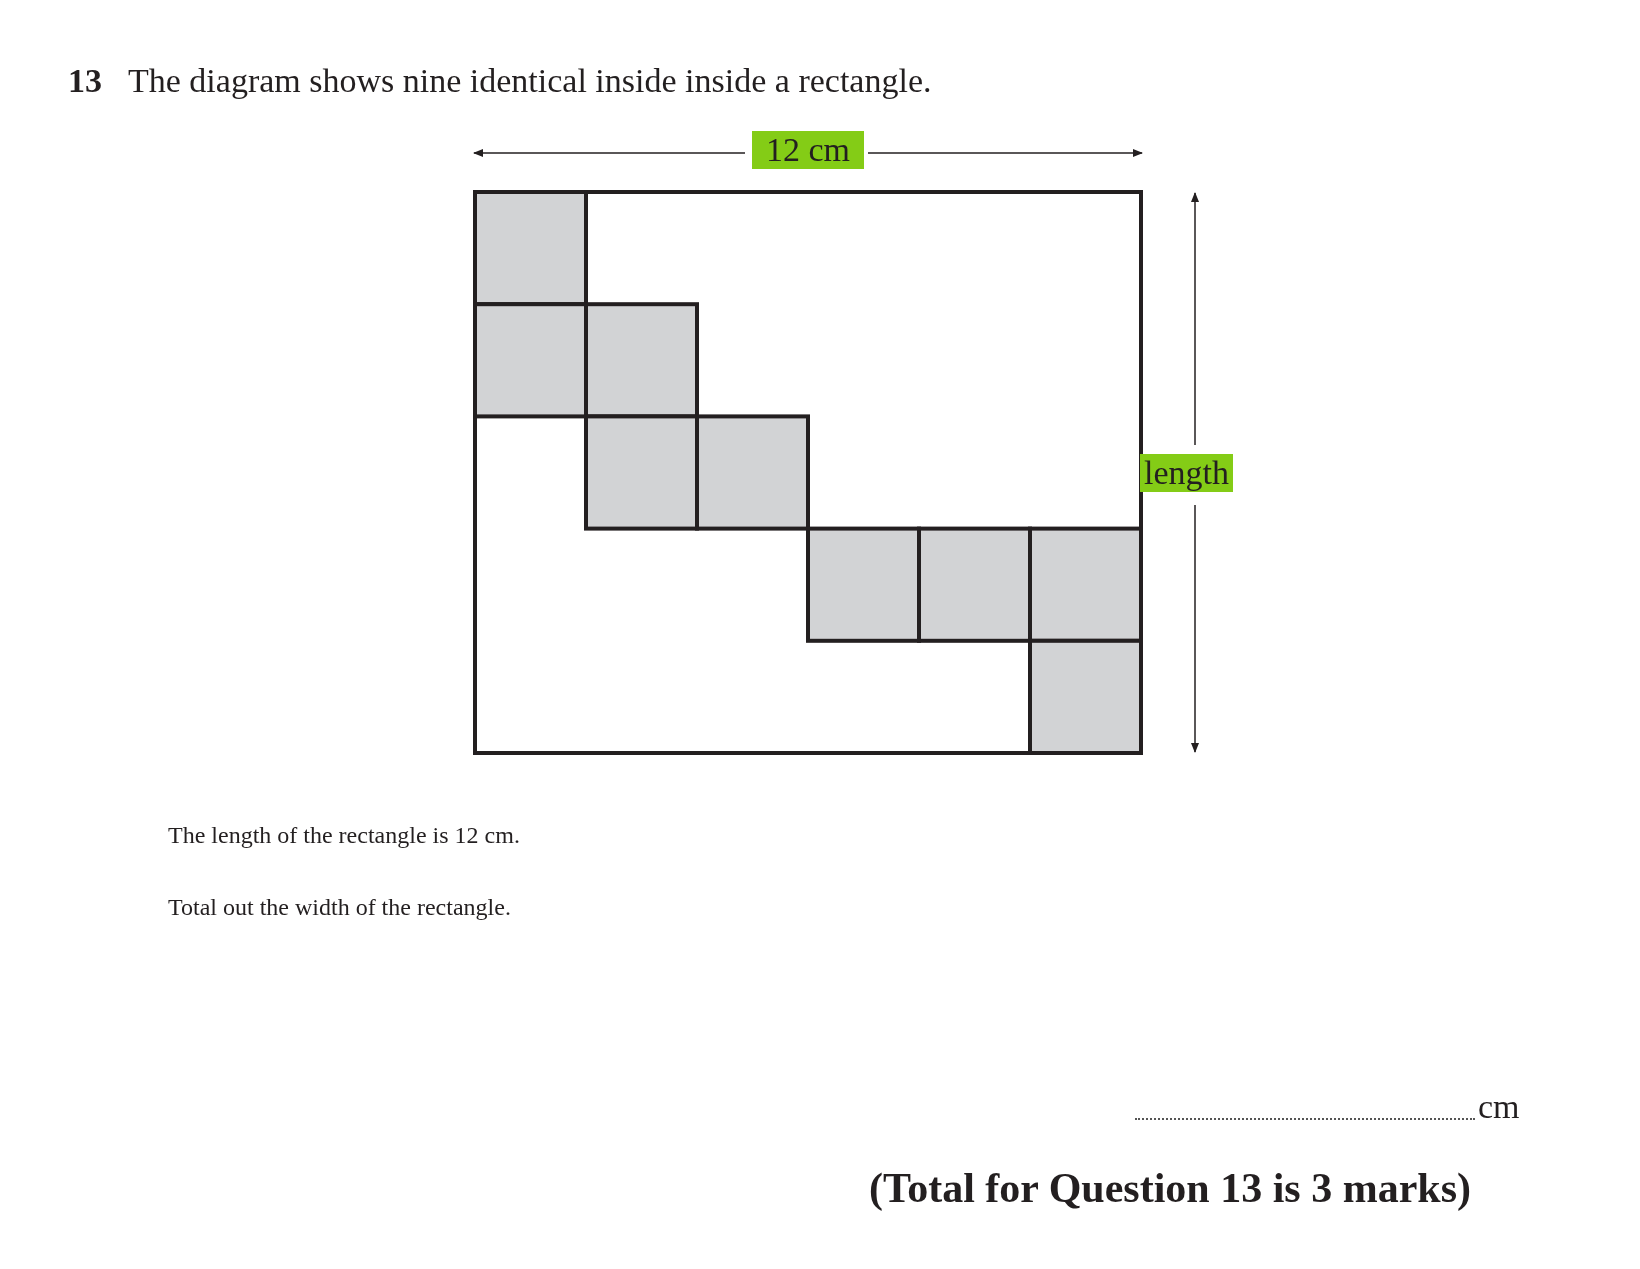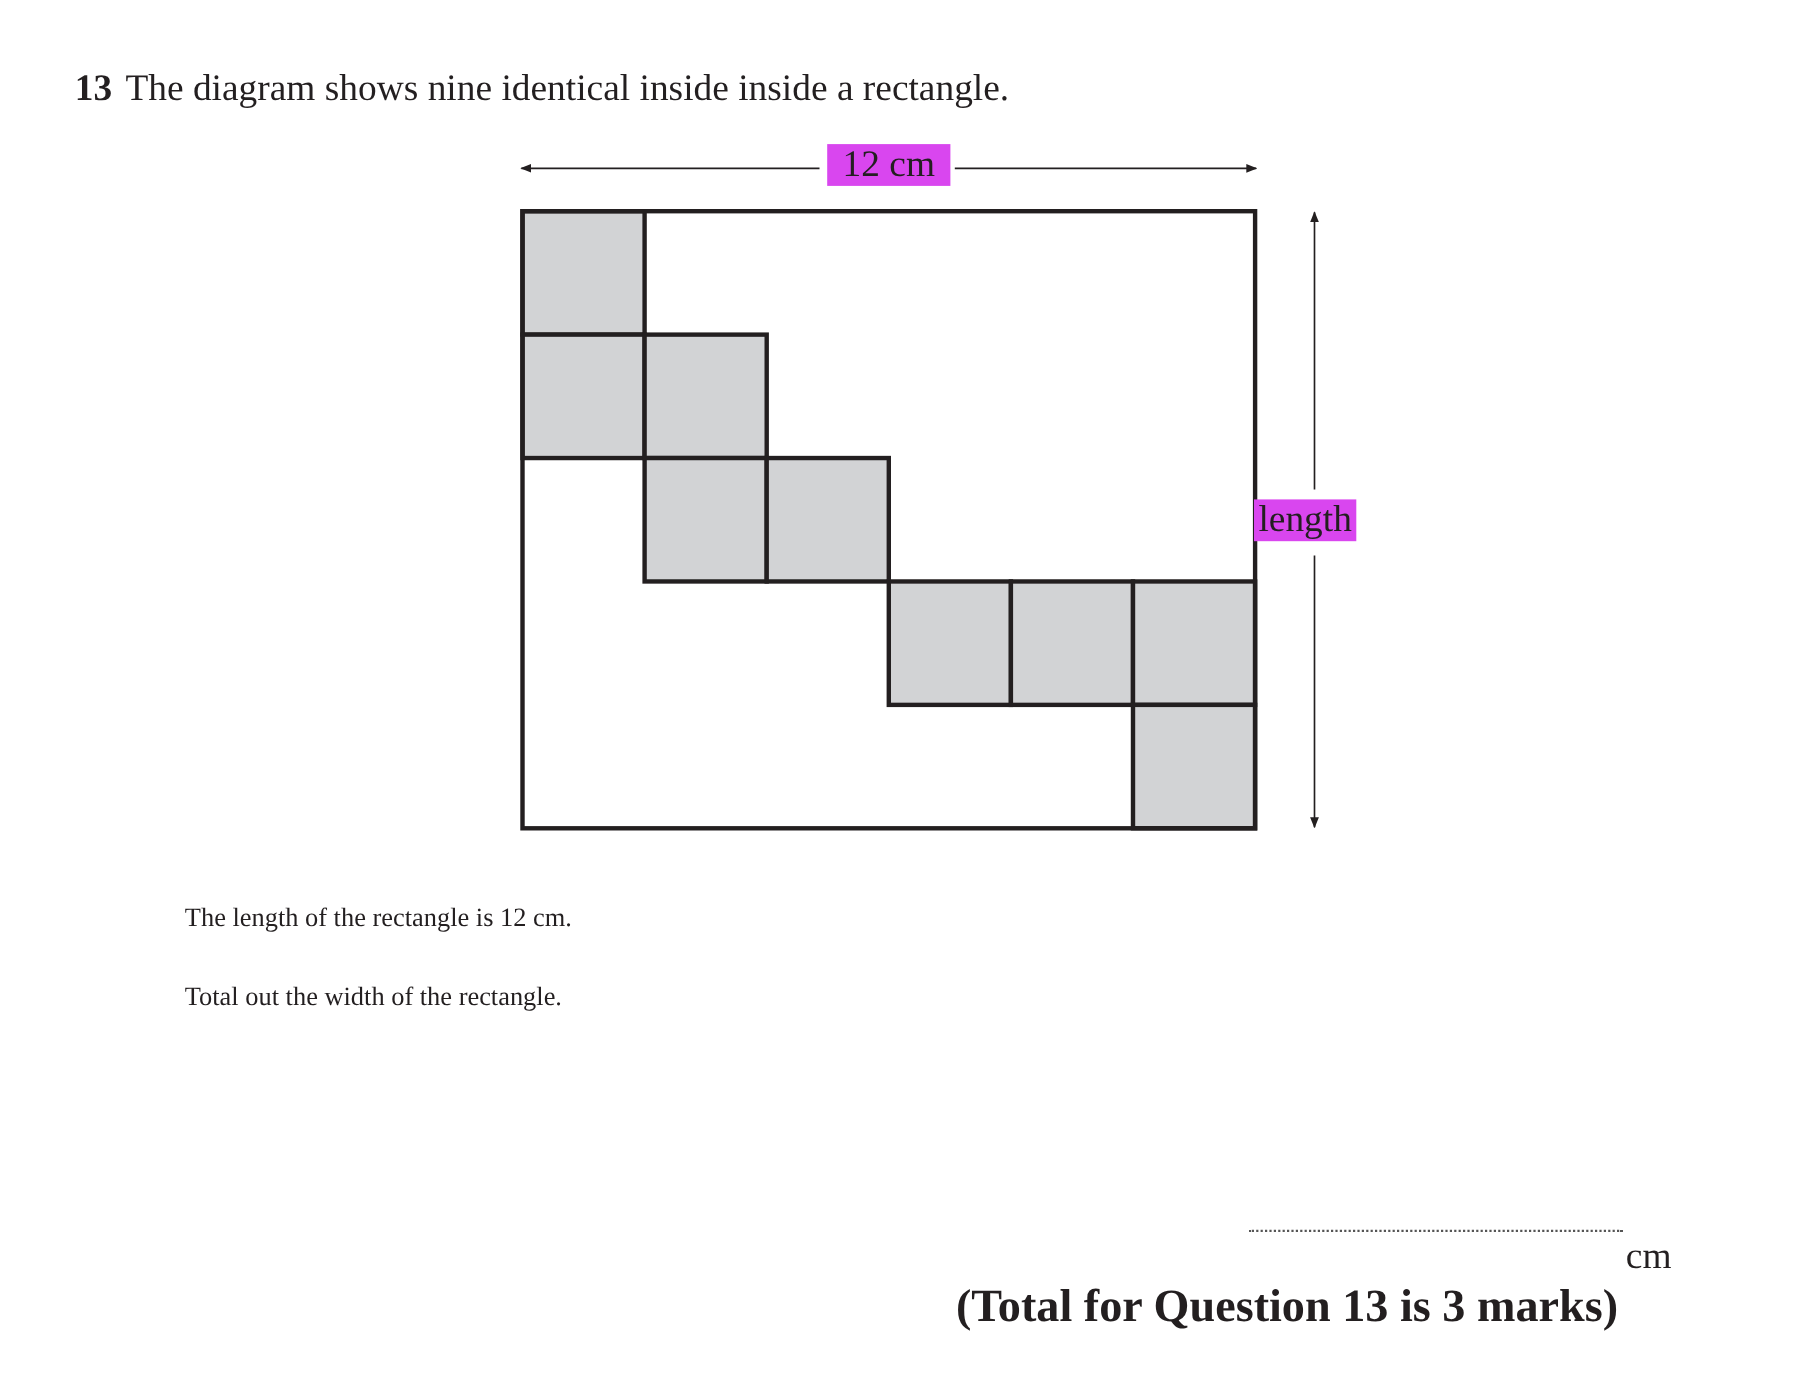--- a/index.html
+++ b/index.html
@@ -1,24 +1,24 @@
 <!DOCTYPE html>
 <html><head>
   <meta charset="utf-8">
   <style>
     html, body { margin: 0; padding: 0; background: #ffffff; }
     body { width: 1640px; height: 1269px; position: relative; overflow: hidden;
            font-family: "Liberation Serif", "DejaVu Serif", serif; color: #231f20; }
     .abs { position: absolute; }
     .qline { left: 68px; top: 62px; font-size: 34px; white-space: nowrap; }
-    .qnum { font-weight: bold; margin-right: 12px; }
-    .dim-label { font-size: 34px; white-space: nowrap; background: #d946ef; padding: 0 14px; }
+    .qnum { font-weight: bold; margin-right: 26px; }
+    .dim-label { font-size: 34px; white-space: nowrap; background: #84cc16; padding: 0 14px; }
     .body-text { left: 168px; font-size: 24px; white-space: nowrap; }
     .answer-line { left: 1135px; top: 1094px; width: 340px; height: 24px; border-bottom: 2px dotted #555; }
-    .answer-unit { left: 1478px; top: 1088px; font-size: 34px; margin-top: 36px; }
+    .answer-unit { left: 1478px; top: 1088px; font-size: 34px; }
     .total { left: 869px; top: 1164px; font-size: 42px; font-weight: bold; white-space: nowrap; }
     svg { position: absolute; left: 0; top: 0; }
   </style>
 </head>
 <body>
 
 <div class="abs qline">
   <span class="qnum">13</span><span>The diagram shows nine identical inside inside a rectangle.</span>
 </div>
 

